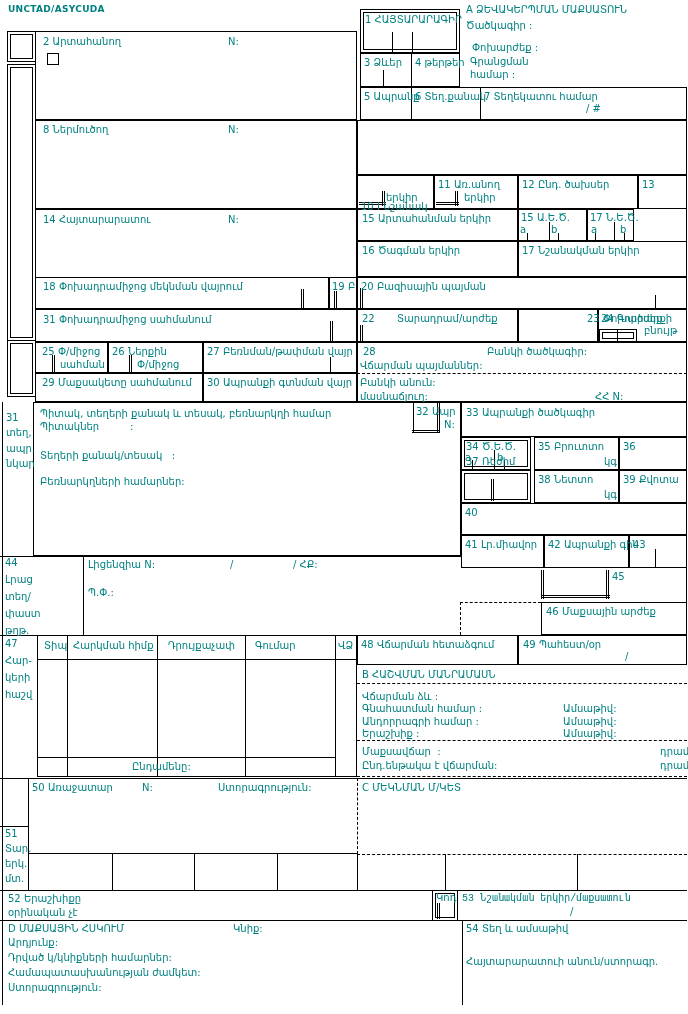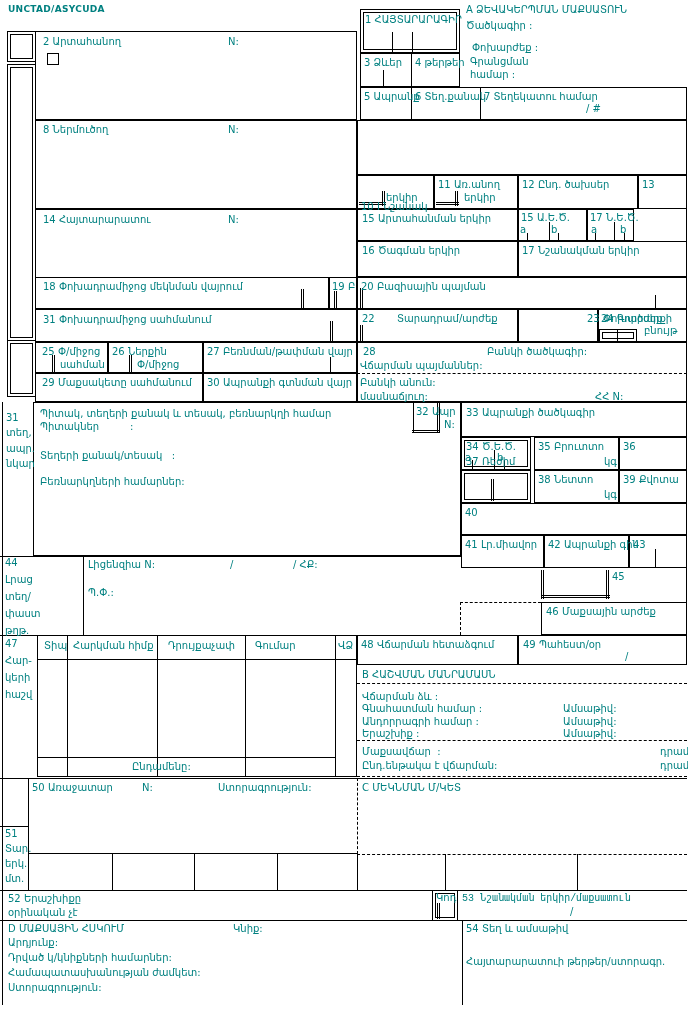--- a/index.html
+++ b/index.html
@@ -272,14 +272,14 @@
     <span class="t" style="left: 436px; top: 892px;">Կոդ</span>
     <span class="t" style="left: 462px; top: 893px; font-family: Liberation Mono, monospace;">53 Նշանակման երկիր/մաքսատուն</span>
     <span class="t" style="left: 570px; top: 906px;">/</span>
     <span class="t" style="left: 8px; top: 923px;">D ՄԱՔՍԱՅԻՆ ՀՍԿՈՒՄ</span>
     <span class="t" style="left: 233px; top: 923px;">Կնիք:</span>
     <span class="t" style="left: 466px; top: 923px;">54 Տեղ և ամսաթիվ</span>
     <span class="t" style="left: 8px; top: 937px;">Արդյունք:</span>
     <span class="t" style="left: 8px; top: 952px;">Դրված կ/կնիքների համարներ:</span>
     <span class="t" style="left: 8px; top: 967px;">Համապատասխանության ժամկետ:</span>
     <span class="t" style="left: 8px; top: 982px;">Ստորագրություն:</span>
-    <span class="t" style="left: 466px; top: 956px;">Հայտարարատուի թերթեր/ստորագր.</span>
+    <span class="t" style="left: 466px; top: 956px;">Հայտարարատուի անուն/ստորագր.</span>
   </div>
 
 </body></html>

